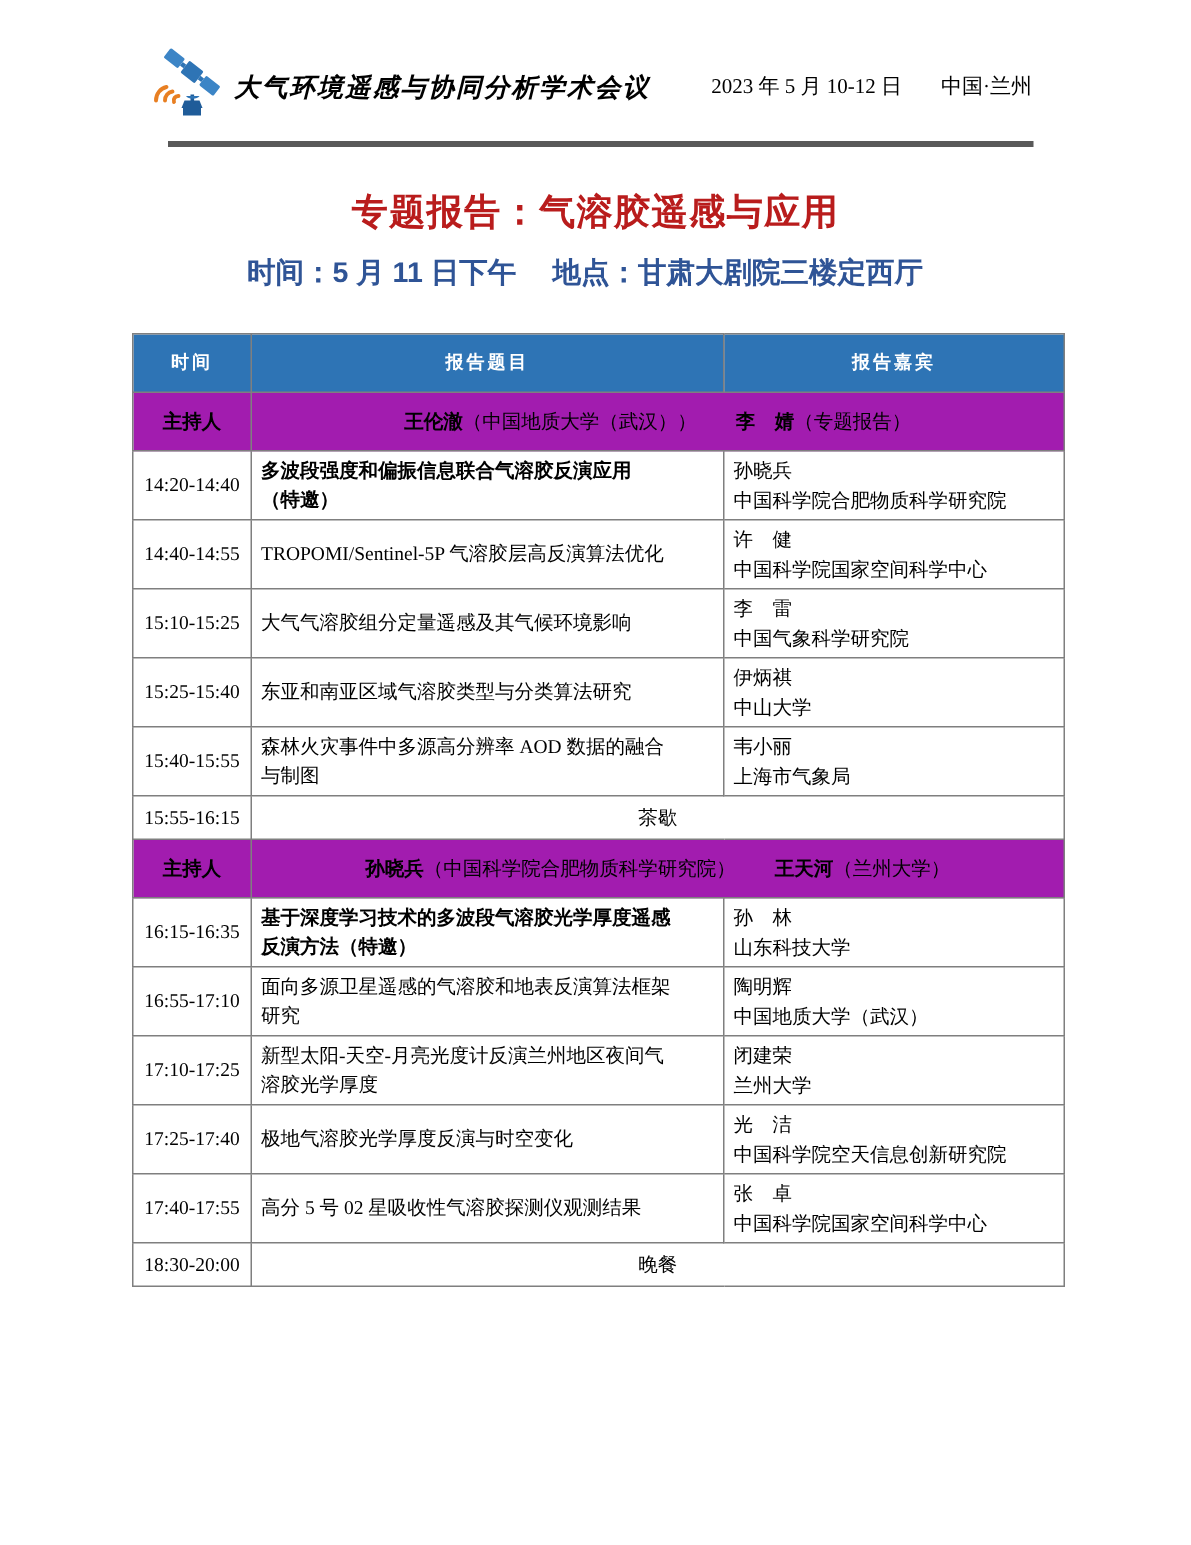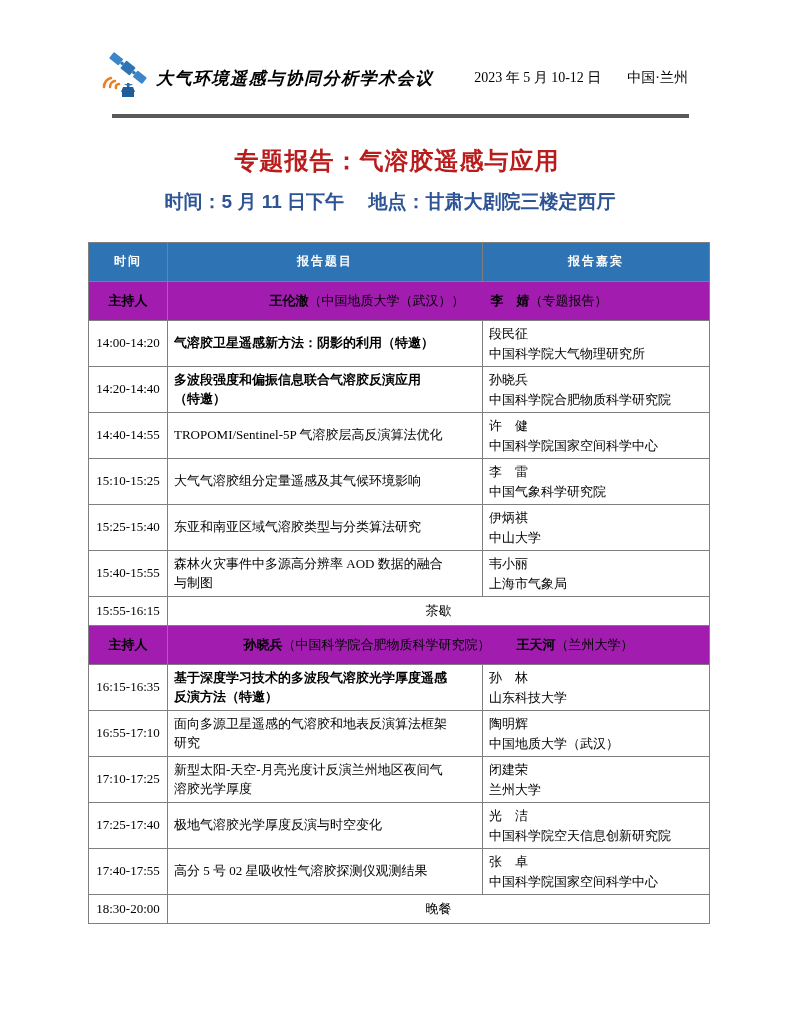--- a/index.html
+++ b/index.html
@@ -3,21 +3,21 @@
 <meta charset="utf-8">
 <style>
   html,body{margin:0;padding:0;background:#ffffff;}
   .page{
     position:relative; width:794px; height:1030px; background:#fff; overflow:hidden;
     font-family:"Liberation Serif","DejaVu Serif",serif; color:#000;
   }
   
   .doc-header{
     display:flex; align-items:center;
-    padding:52px 106px 0 98px;
+    padding:32px 106px 0 98px;
   }
   .logo-wrap{width:52px;height:52px;flex:0 0 auto;margin-right:6px;}
   .conf-name{
     font-weight:bold; font-style:italic; font-size:17px; letter-spacing:1.5px;
     white-space:nowrap;
   }
   .conf-date{margin-left:auto; font-size:14px; white-space:nowrap;}
   .conf-loc{margin-left:26px; font-size:14px; white-space:nowrap;}
   .header-rule{
     margin:10px 0 0 112px; width:577px; height:4px; background:#595959;
@@ -117,28 +117,20 @@
           <th>报告题目</th>
           <th>报告嘉宾</th>
         </tr>
       </thead>
     <tbody>
         <tr class="moderator">
           <td class="c-time">主持人</td>
           <td class="c-merge" colspan="2"><b>王伦澈</b><span>（中国地质大学（武汉））</span>　　<b>李　婧</b><span>（专题报告）</span></td>
         </tr>
         <tr>
-          <td class="c-time">14:00-14:20</td>
-          <td class="c-title bold-title">气溶胶卫星遥感新方法：阴影的利用（特邀）</td>
-          <td class="c-speaker">
-            <div>段民征</div>
-            <div>中国科学院大气物理研究所</div>
-          </td>
-        </tr>
-        <tr>
           <td class="c-time">14:20-14:40</td>
           <td class="c-title bold-title">多波段强度和偏振信息联合气溶胶反演应用
 （特邀）</td>
           <td class="c-speaker">
             <div>孙晓兵</div>
             <div>中国科学院合肥物质科学研究院</div>
           </td>
         </tr>
         <tr>
           <td class="c-time">14:40-14:55</td>

